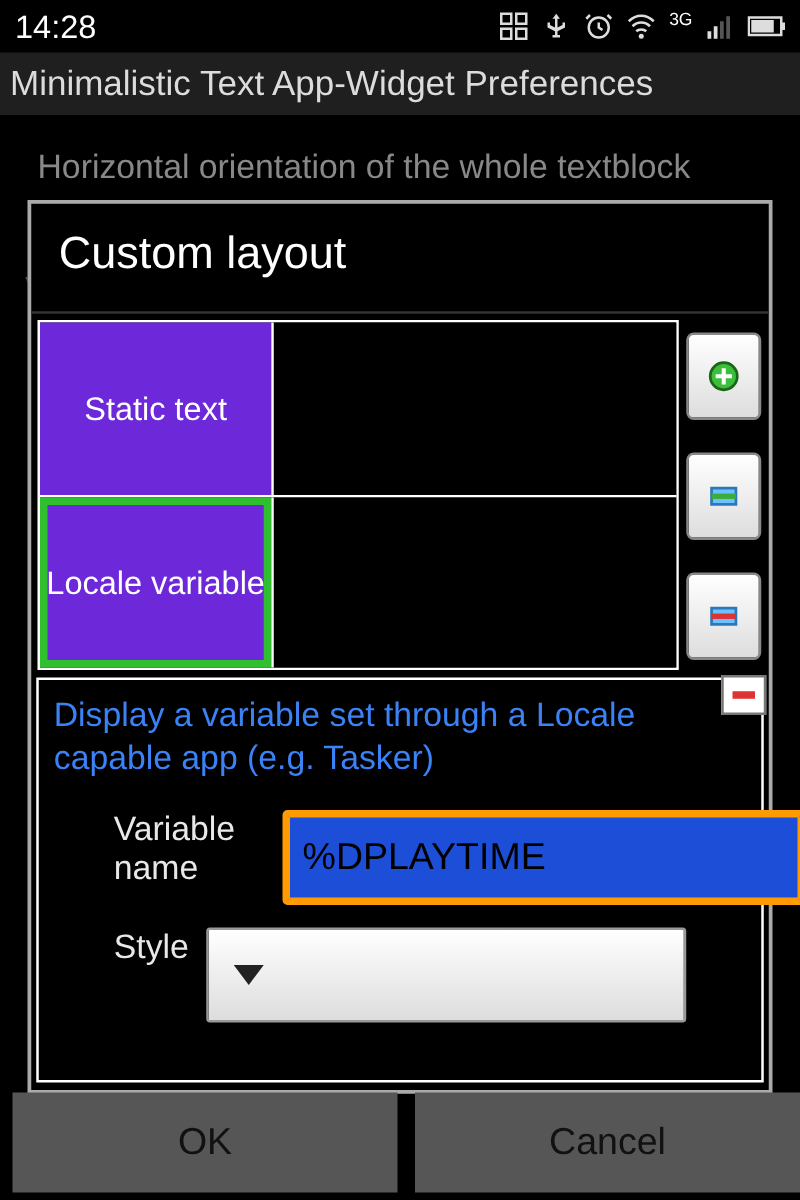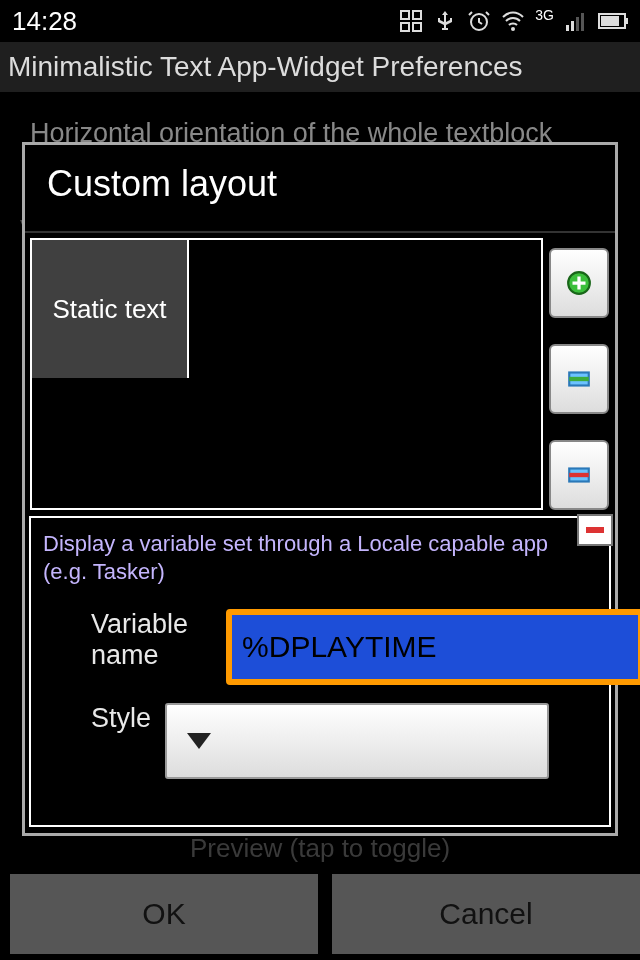--- a/index.html
+++ b/index.html
@@ -22,53 +22,53 @@
   .bg-prefs {
     position:absolute; top:92px; left:0; right:0; bottom:0;
     padding: 24px 30px; color:#888; font-size: 27px; line-height:1.3;
   }
   .bg-prefs .section { margin-bottom: 60px; }
   .bg-prefs .hdr { font-size:36px; margin-left:-10px; margin-bottom:6px; }
   .bg-prefs .dim { color:#4a4a4a; }
 
   
   .modal {
-    position:absolute; left:22px; right:22px; top:142px;
+    position:absolute; left:22px; right:22px; top:160px;
     border:3px solid #aaa; background:#000;
   }
   .modal-title {
     padding: 18px 22px 26px 22px; font-size:36px; color:#fff;
     border-bottom: 2px solid #333;
   }
   .layout-row { display:flex; padding:0; gap:6px; }
   .rows { flex:1; border:2px solid #fff; display:flex; flex-direction:column; }
   .row { height:138px; display:flex; }
   .row + .row { border-top:2px solid #fff; }
-  .cell-a { width:155px; background:#404040; display:flex; align-items:center;
+  .cell-a { width:185px; background:#6d28d9; display:flex; align-items:center;
             justify-content:center; font-size:26px; color:#fff; text-align:center;
             padding:4px; line-height:1.1;}
   .cell-a.selected { outline:6px solid #2fbf2f; outline-offset:-6px; }
   .cell-b { flex:1; border-left:2px solid #fff; background:#000; }
   .side-btns { width:60px; display:flex; flex-direction:column; gap:26px; padding-top:10px; }
   .sbtn {
     width:60px; height:70px; border:2px solid #888; border-radius:6px;
     background:linear-gradient(#fff,#ddd); display:flex;
     align-items:center; justify-content:center; cursor:pointer;
   }
 
   .detail-box {
     position:relative; margin:6px 4px 6px 4px;
     border:2px solid #fff; padding:10px 10px 28px 10px;
   }
   .detail-close {
     position:absolute; top:-4px; right:-4px; width:36px; height:32px;
     background:#fff; border:2px solid #777; display:flex;
     align-items:center; justify-content:center; cursor:pointer;
   }
-  .detail-desc { font-size:22px; color:#c4b5fd; line-height:1.25; padding:2px 40px 16px 2px; }
+  .detail-desc { font-size:27px; color:#3b82f6; line-height:1.25; padding:2px 40px 16px 2px; }
   .form-row { display:flex; align-items:flex-start; gap:14px; margin:8px 50px 18px 50px; }
   .form-label { font-size:27px; color:#e8e8e8; }
   .var-input {
     flex:1; height:76px; background:#1d4ed8; border:6px solid #ff9a00;
     border-radius:4px; color:#000; font-size:30px; padding:0 10px;
     outline:none;
     margin-left:24px;
   }
   .style-select {
     flex:1; height:76px; background:linear-gradient(#fff,#ddd);
@@ -150,20 +150,24 @@
 
 <div class="modal">
   <div class="modal-title">Custom layout</div>
 
   <div class="layout-row" style="padding:5px 6px 0 5px;">
     <div class="rows">
       <div class="row">
         <div class="cell-a">Static text</div>
         <div class="cell-b"></div>
       </div>
+      <div class="row">
+        <div class="cell-a selected">Locale variable</div>
+        <div class="cell-b"></div>
+      </div>
     </div>
     <div class="side-btns">
       <div class="sbtn">
         <svg width="26" height="26" viewBox="0 0 24 24">
             <circle cx="12" cy="12" r="10" fill="#3bbf3b" stroke="#196619" stroke-width="2"></circle>
             <path d="M12 6v12M6 12h12" stroke="#fff" stroke-width="3"></path>
           </svg>
       </div>
       <div class="sbtn">
         <svg width="26" height="26" viewBox="0 0 24 24">

